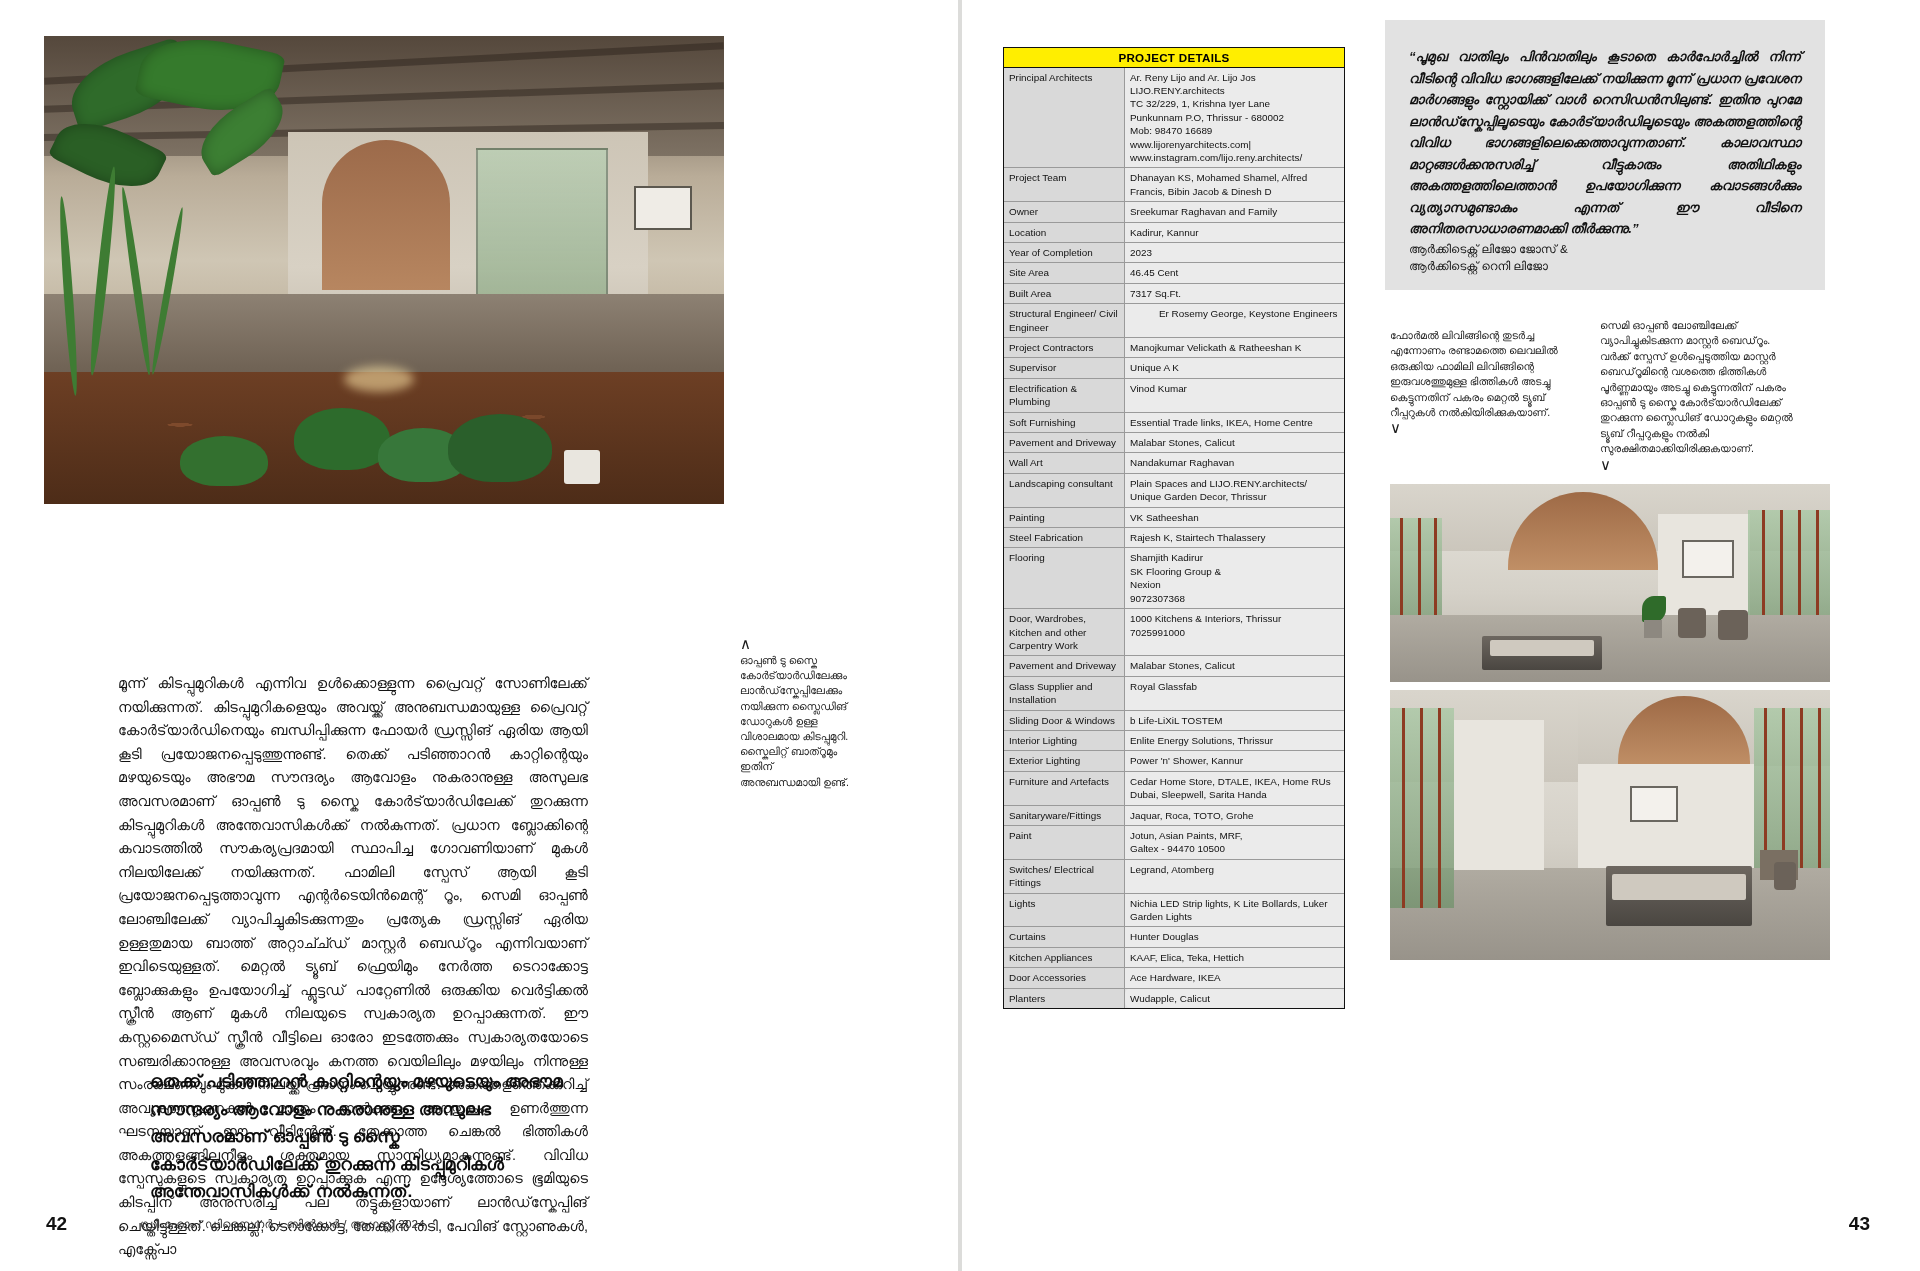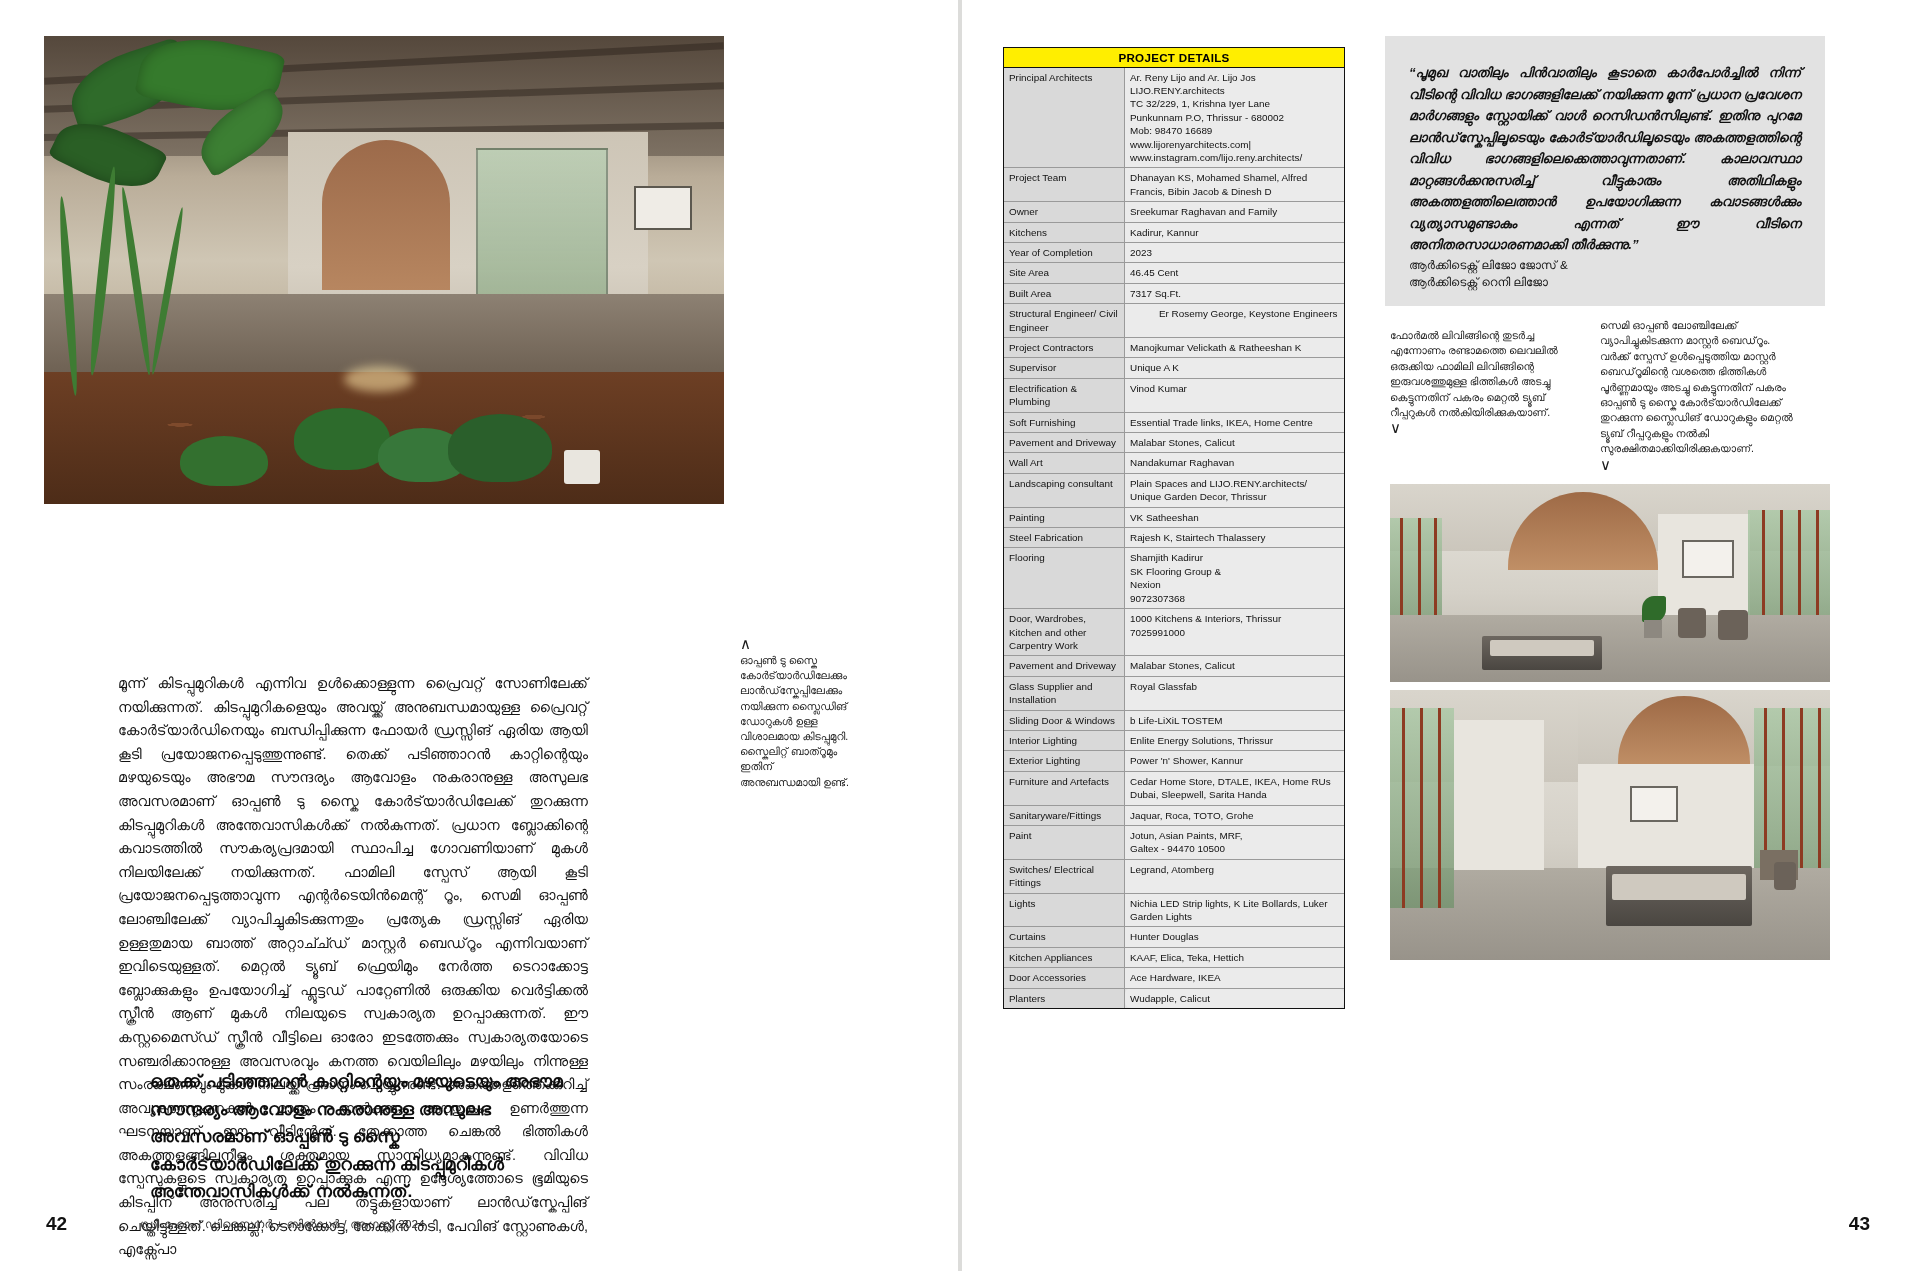--- a/index.html
+++ b/index.html
@@ -104,21 +104,21 @@
     border-bottom:1px solid #9a9a9a;
     font-size:9.9px;line-height:13.4px;color:#111;
     padding:3px 5px 3px 5px;vertical-align:top;
   }
   .pd td.k{width:110px;background:#d9d9d9;border-right:1px solid #9a9a9a;}
   .pd td.v{background:#ebebeb;}
   .pd tr:last-child td{border-bottom:none;}
 
   
   .quotebox{
-    position:absolute;left:1385px;top:36px;width:440px;min-height:202px;
+    position:absolute;left:1385px;top:20px;width:440px;min-height:202px;
     background:#e2e2e2;padding:26px 24px 16px 24px;box-sizing:border-box;
   }
   .quotebox .qt{
     font-size:13.2px;line-height:21.5px;color:#111;font-style:italic;
     text-align:justify;font-weight:600;
   }
   .quotebox .attrib{
     font-size:11.6px;line-height:17px;color:#111;font-weight:400;
   }
 
@@ -218,21 +218,21 @@
           </tr>
           <tr>
             <td class="k" style="white-space: pre-line;">Project Team</td>
             <td class="v" style="white-space: pre-line;">Dhanayan KS,  Mohamed Shamel, Alfred Francis,  Bibin Jacob &amp; Dinesh D</td>
           </tr>
           <tr>
             <td class="k" style="white-space: pre-line;">Owner</td>
             <td class="v" style="white-space: pre-line;">Sreekumar Raghavan and Family</td>
           </tr>
           <tr>
-            <td class="k" style="white-space: pre-line;">Kitchens</td>
+            <td class="k" style="white-space: pre-line;">Location</td>
             <td class="v" style="white-space: pre-line;">Kadirur, Kannur</td>
           </tr>
           <tr>
             <td class="k" style="white-space: pre-line;">Year of Completion</td>
             <td class="v" style="white-space: pre-line;">2023</td>
           </tr>
           <tr>
             <td class="k" style="white-space: pre-line;">Site Area</td>
             <td class="v" style="white-space: pre-line;">46.45 Cent</td>
           </tr>

